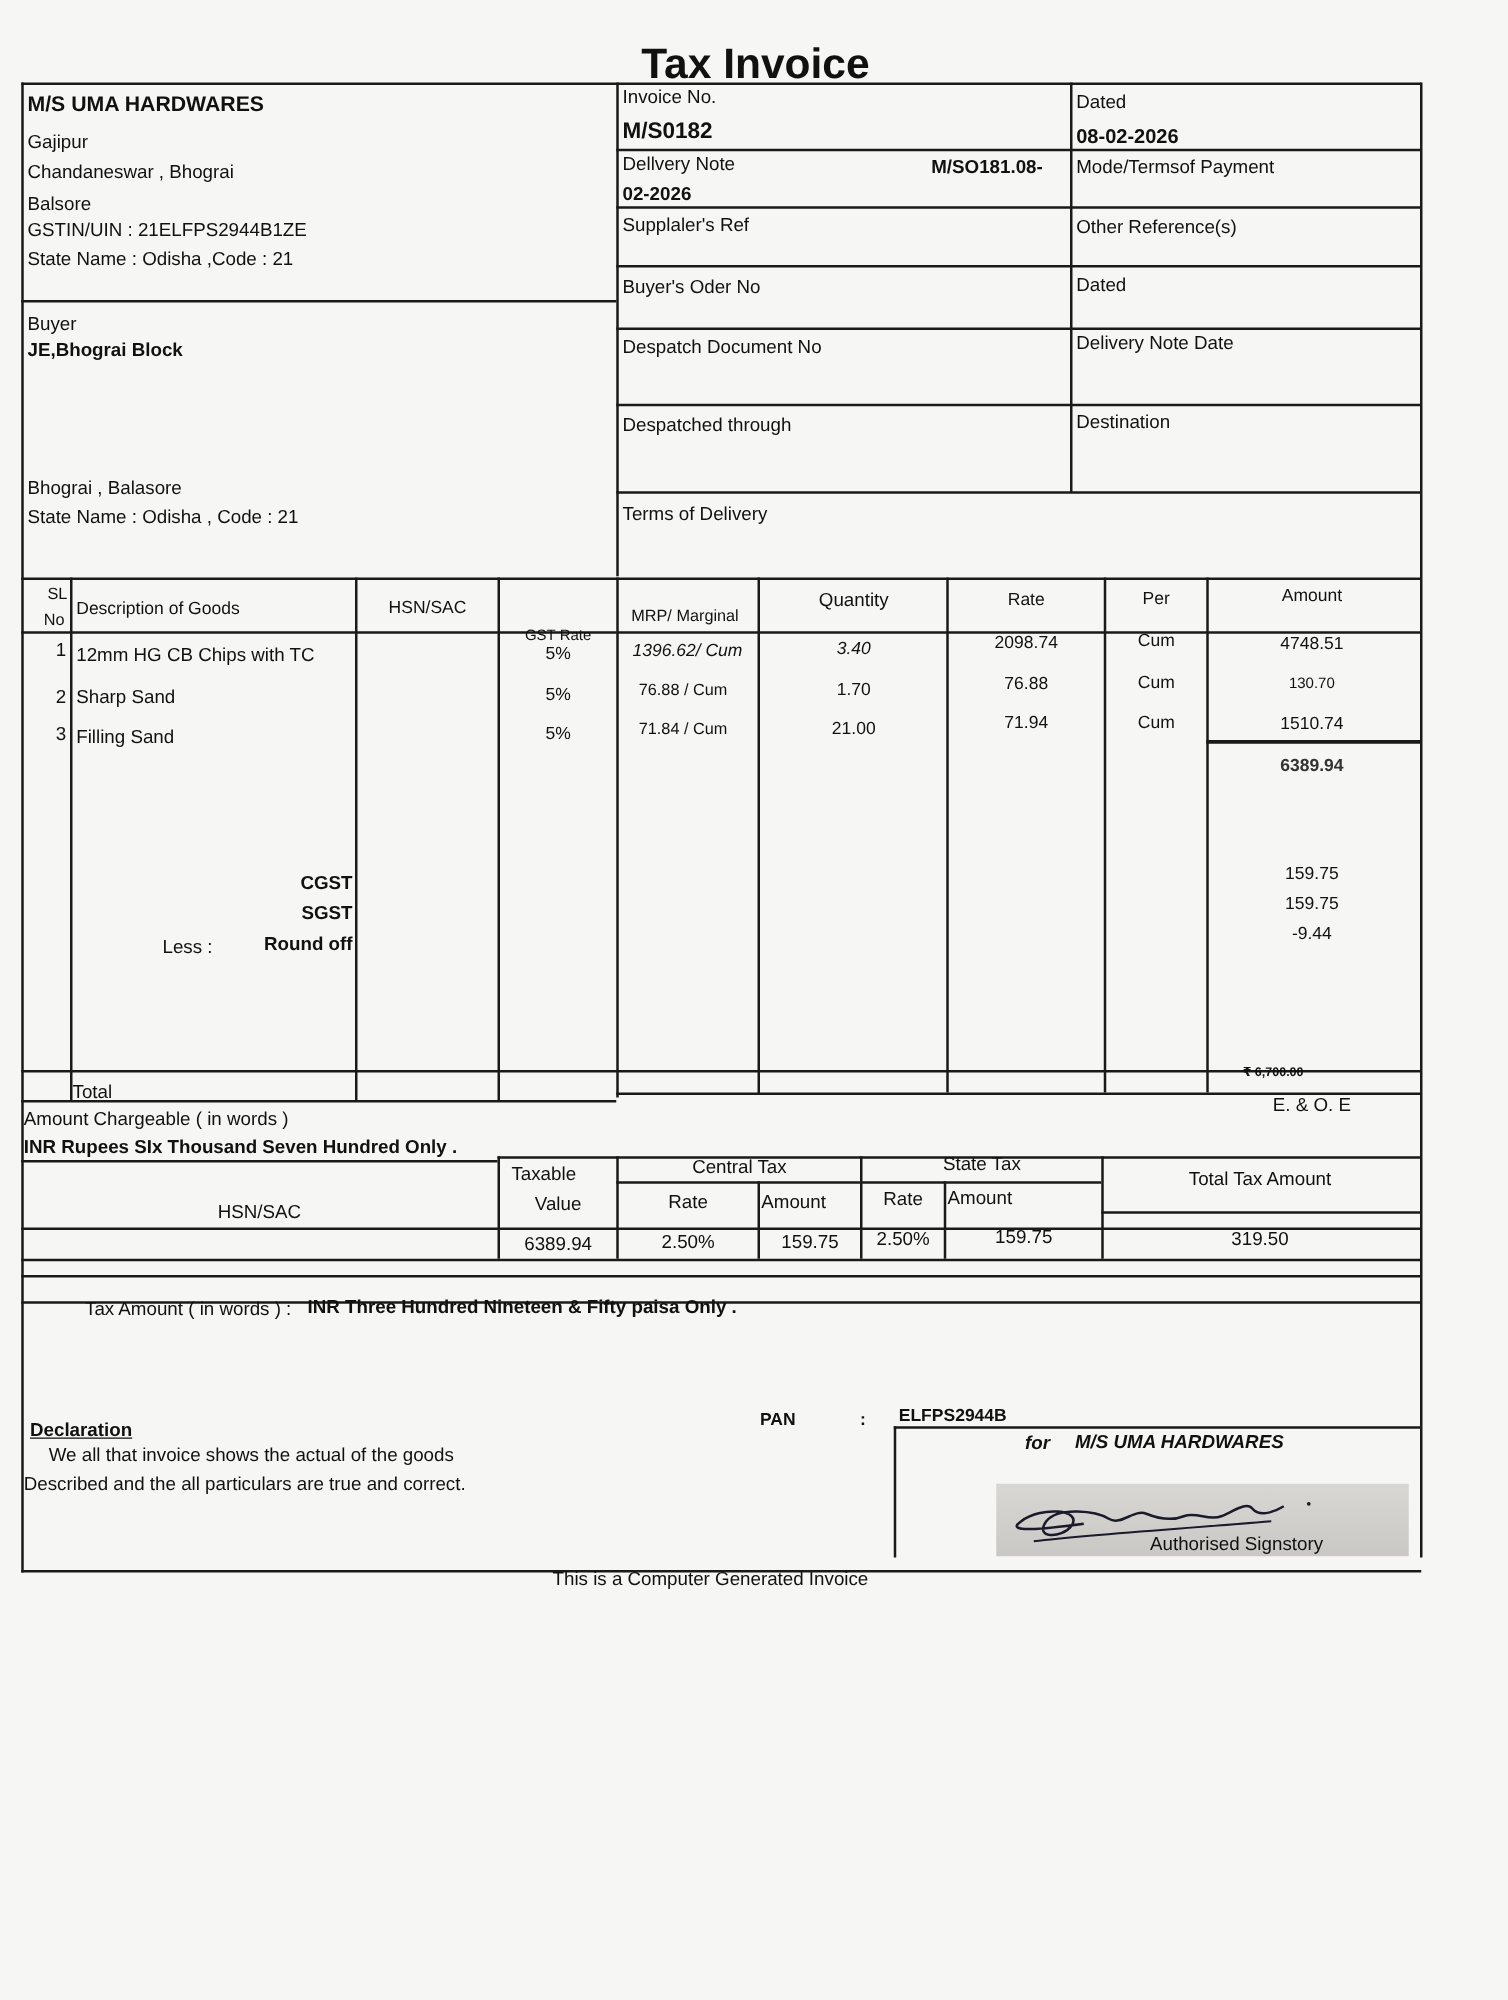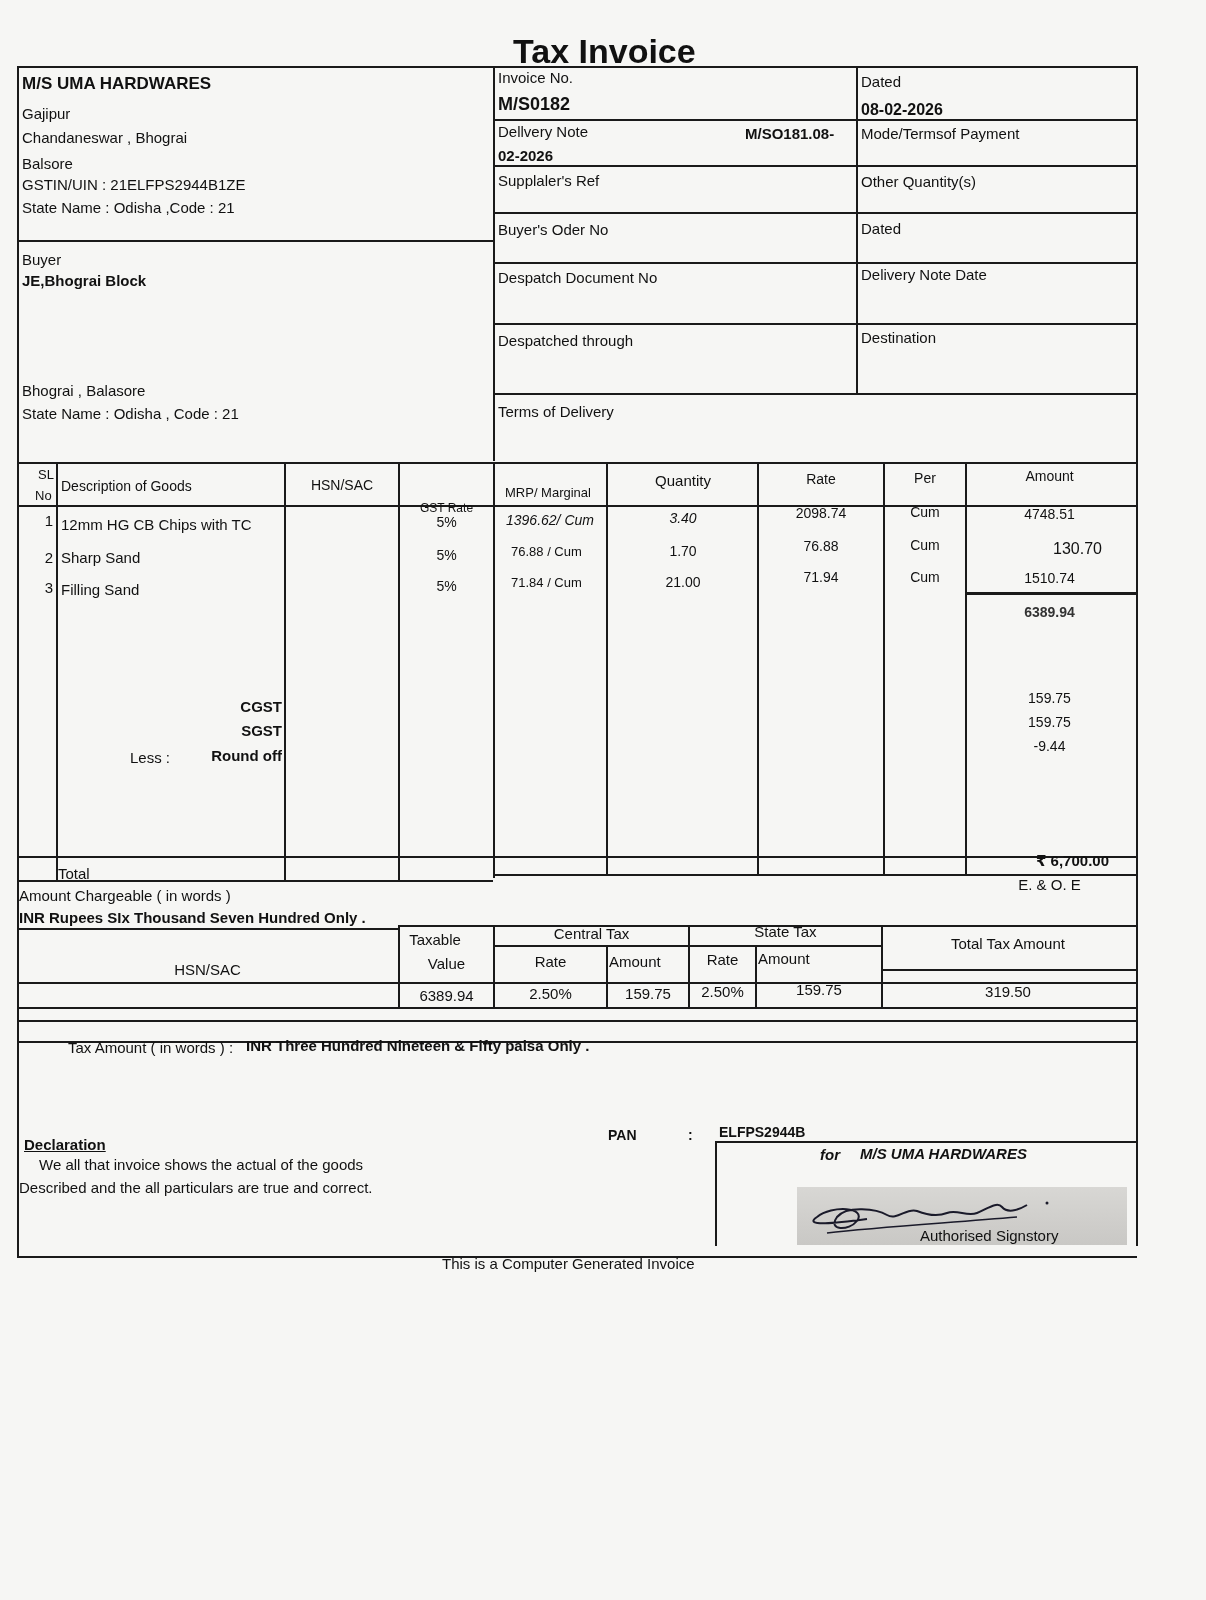--- a/index.html
+++ b/index.html
@@ -58,21 +58,21 @@
 <div class="t b" style="left:498px;top:95px;font-size:18px;">M/S0182</div>
 <div class="t" style="left:861px;top:74px;">Dated</div>
 <div class="t b" style="left:861px;top:101px;font-size:16px;">08-02-2026</div>
 
 <div class="t" style="left:498px;top:124px;">Dellvery Note</div>
 <div class="t b" style="left:745px;top:126px;">M/SO181.08-</div>
 <div class="t b" style="left:498px;top:148px;">02-2026</div>
 <div class="t" style="left:861px;top:126px;">Mode/Termsof Payment</div>
 
 <div class="t" style="left:498px;top:173px;">Supplaler's Ref</div>
-<div class="t" style="left:861px;top:174px;">Other Quantity(s)</div>
+<div class="t" style="left:861px;top:174px;">Other Reference(s)</div>
 
 <div class="t" style="left:498px;top:222px;">Buyer's Oder No</div>
 <div class="t" style="left:861px;top:221px;">Dated</div>
 
 <div class="t" style="left:498px;top:270px;">Despatch Document No</div>
 <div class="t" style="left:861px;top:267px;">Delivery Note Date</div>
 
 <div class="t" style="left:498px;top:333px;">Despatched through</div>
 <div class="t" style="left:861px;top:330px;">Destination</div>
 
@@ -115,42 +115,42 @@
 <div class="t c" style="left:885px;top:505px;width:80px;font-size:14px;">Cum</div>
 <div class="t c" style="left:967px;top:507px;width:165px;font-size:14px;">4748.51</div>
 
 <div class="t r" style="left:30px;top:550px;width:23px;">2</div>
 <div class="t" style="left:61px;top:550px;">Sharp Sand</div>
 <div class="t c" style="left:400px;top:548px;width:93px;font-size:14px;">5%</div>
 <div class="t" style="left:511px;top:545px;font-size:13px;">76.88 / Cum</div>
 <div class="t c" style="left:608px;top:544px;width:150px;font-size:14px;">1.70</div>
 <div class="t c" style="left:759px;top:539px;width:124px;font-size:14px;">76.88</div>
 <div class="t c" style="left:885px;top:538px;width:80px;font-size:14px;">Cum</div>
-<div class="t c" style="left:967px;top:540px;width:165px;font-size:16px;margin-left:28px;">130.70</div>
+<div class="t c" style="left:967px;top:540px;width:165px;font-size:12px;">130.70</div>
 
 <div class="t r" style="left:30px;top:580px;width:23px;">3</div>
 <div class="t" style="left:61px;top:582px;">Filling Sand</div>
 <div class="t c" style="left:400px;top:579px;width:93px;font-size:14px;">5%</div>
 <div class="t" style="left:511px;top:576px;font-size:13px;">71.84 / Cum</div>
 <div class="t c" style="left:608px;top:575px;width:150px;font-size:14px;">21.00</div>
 <div class="t c" style="left:759px;top:570px;width:124px;font-size:14px;">71.94</div>
 <div class="t c" style="left:885px;top:570px;width:80px;font-size:14px;">Cum</div>
 <div class="t c" style="left:967px;top:571px;width:165px;font-size:14px;">1510.74</div>
 
 <div class="t c b" style="left:967px;top:605px;width:165px;font-size:14px;color:#333;">6389.94</div>
 <div class="t r b" style="left:150px;top:699px;width:132px;">CGST</div>
 <div class="t r b" style="left:150px;top:723px;width:132px;">SGST</div>
 <div class="t" style="left:130px;top:750px;">Less :</div>
 <div class="t r b" style="left:190px;top:748px;width:92px;">Round off</div>
 <div class="t c" style="left:967px;top:691px;width:165px;font-size:14px;">159.75</div>
 <div class="t c" style="left:967px;top:715px;width:165px;font-size:14px;">159.75</div>
 <div class="t c" style="left:967px;top:739px;width:165px;font-size:14px;">-9.44</div>
 
 <div class="t" style="left:58px;top:866px;">Total</div>
-<div class="t c b" style="left:990px;top:853px;width:165px;font-size:15px;">₹ 6,700.00</div>
+<div class="t c b" style="left:936px;top:853px;width:165px;font-size:10px;">₹ 6,700.00</div>
 <div class="t c" style="left:967px;top:877px;width:165px;">E. &amp; O. E</div>
 
 <div class="t" style="left:19px;top:888px;">Amount Chargeable  ( in words )</div>
 <div class="t b" style="left:19px;top:910px;">INR Rupees SIx Thousand Seven Hundred Only .</div>
 
 <div class="line-h" style="left:398px;top:925px;width:738px;"></div>
 <div class="line-h" style="left:17px;top:928px;width:381px;"></div>
 <div class="line-h" style="left:493px;top:945px;width:388px;"></div>
 <div class="line-h" style="left:17px;top:982px;width:1120px;"></div>
 <div class="line-h" style="left:17px;top:1007px;width:1120px;"></div>

